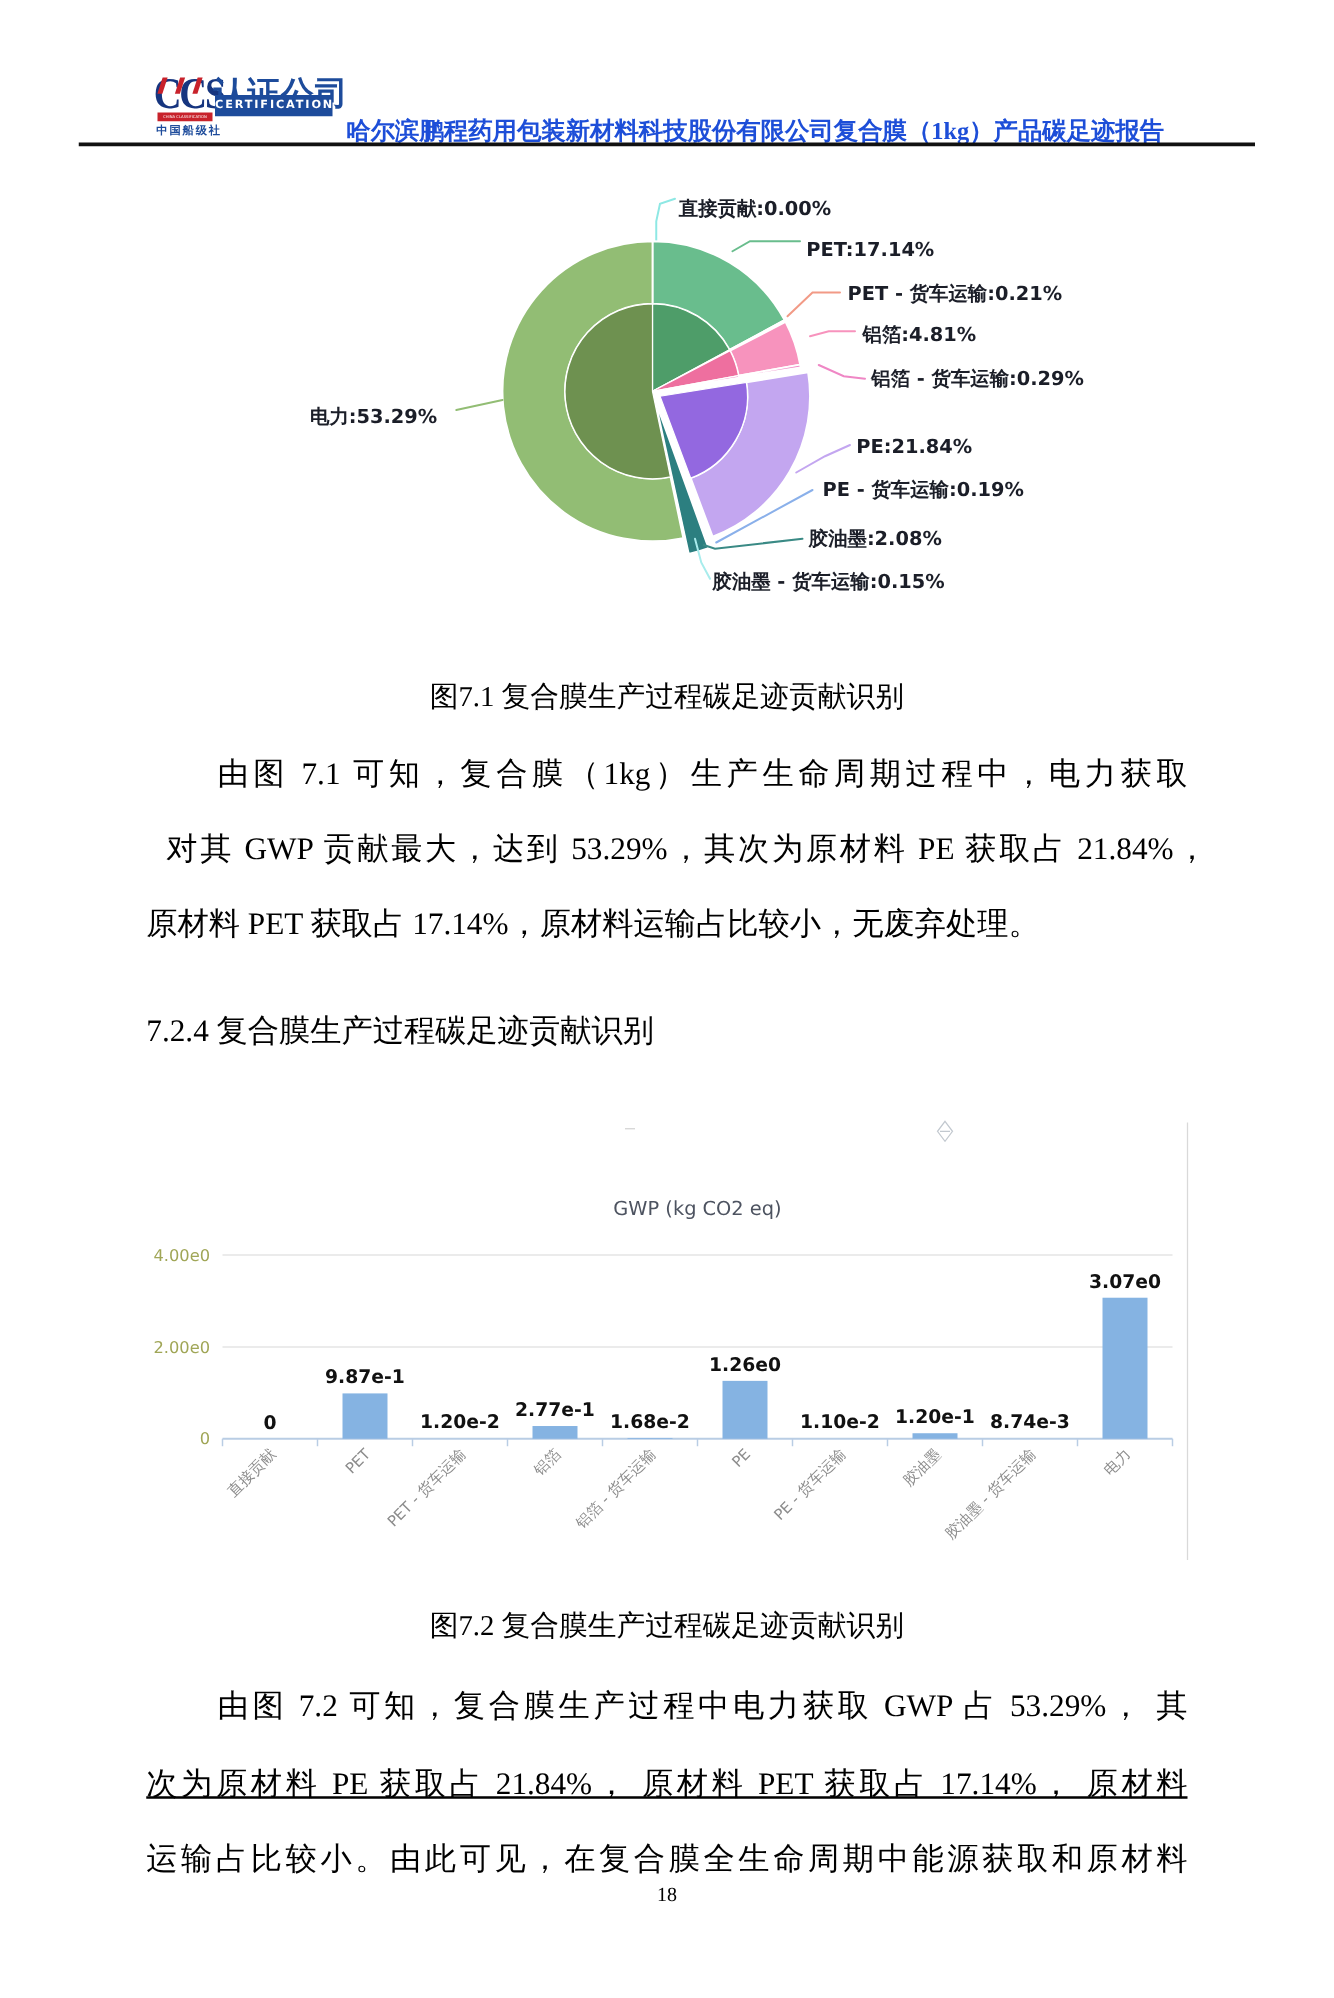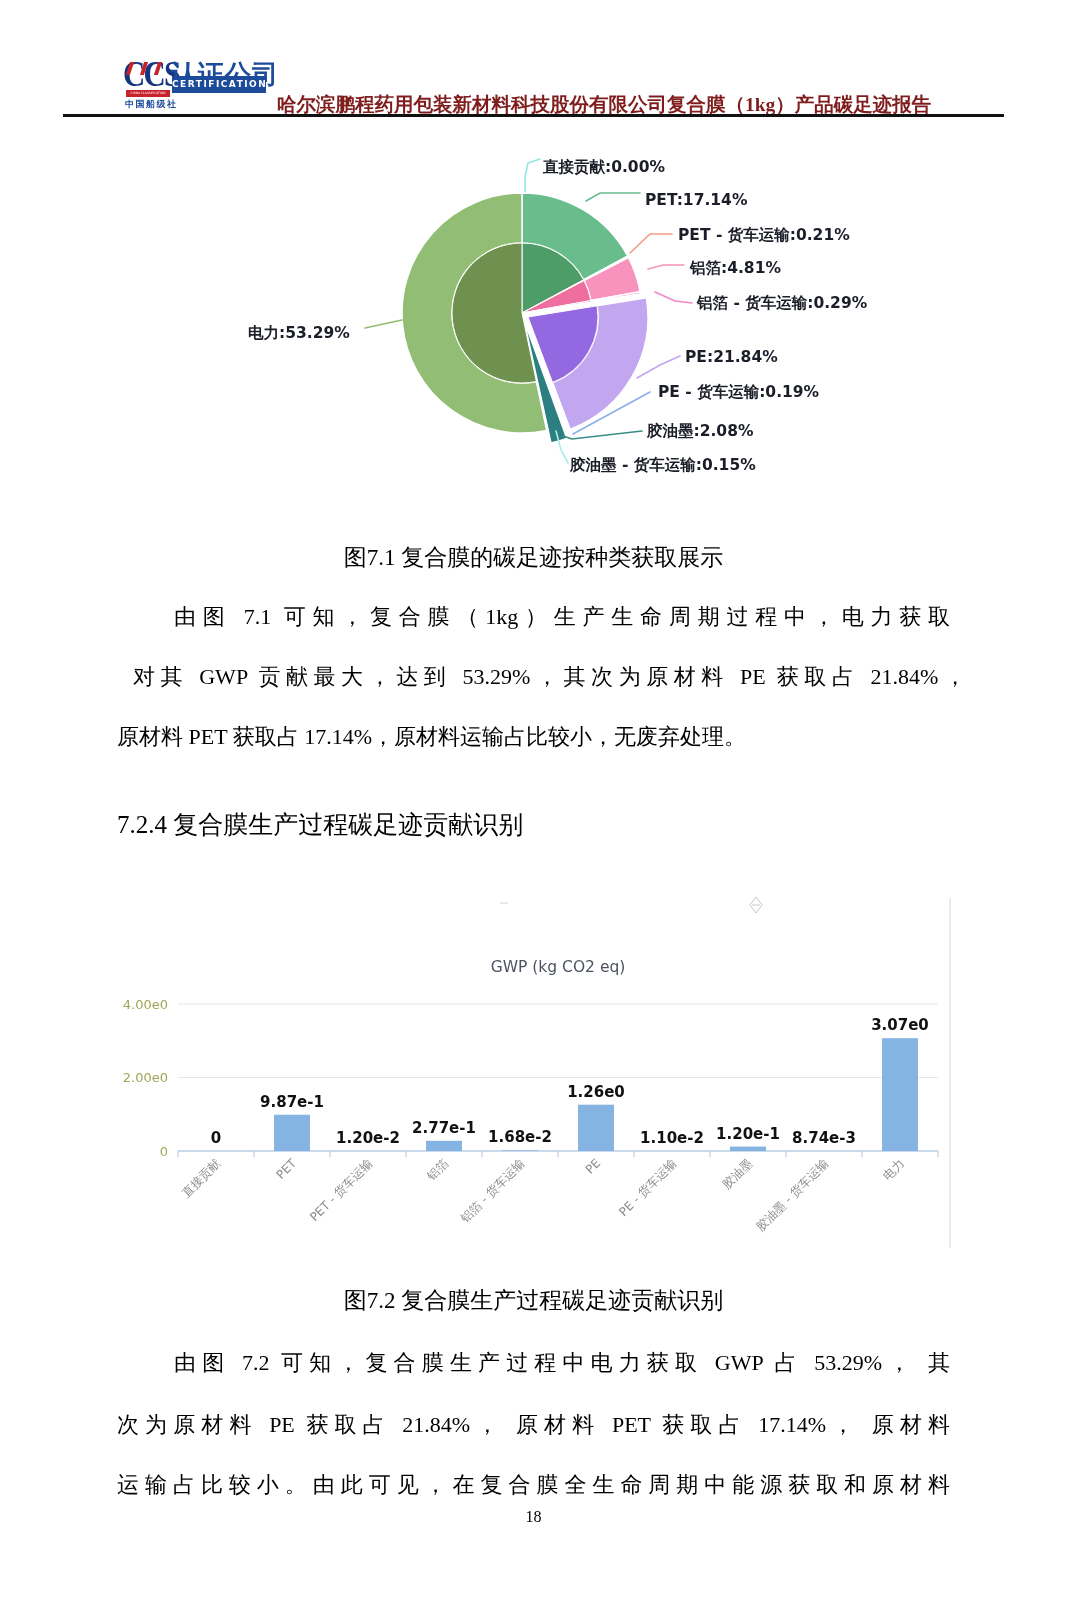--- a/index.html
+++ b/index.html
@@ -13,26 +13,26 @@
   .red-acc{width:4px;height:13px;background:#c8222b;transform:skewX(-18deg);}
   .cn-name{left:171px;top:57px;font-family:"DejaVu Sans",sans-serif;font-weight:bold;
            font-size:26px;color:#1d4b9b;letter-spacing:1px;}
   .red-bar{left:126px;top:90px;width:44px;height:7px;background:#c8222b;overflow:hidden;
            color:#fff;font-size:3px;line-height:7px;font-family:"DejaVu Sans",sans-serif;text-align:center;}
   .society{left:125px;top:98px;font-family:"DejaVu Sans",sans-serif;font-weight:bold;
            font-size:9px;color:#1d4b9b;letter-spacing:1.5px;}
   .cert-badge{left:172px;top:76px;width:94px;height:17px;background:#1d4b9b;color:#fff;
               font-family:"DejaVu Sans",sans-serif;font-weight:bold;font-size:9px;
               letter-spacing:1.5px;text-align:center;line-height:17px;}
-  .doc-title{left:277px;top:91px;font-weight:bold;font-size:19.5px;white-space:nowrap;color:#7f1d1d;}
+  .doc-title{left:277px;top:91px;font-weight:bold;font-size:19.5px;white-space:nowrap;color:#1d4ed8;}
   .header-rule{left:63px;top:114px;width:941px;height:2.5px;background:#111;}
 
   
   .caption{left:117px;width:833px;text-align:center;font-size:23px;}
-  .pline{left:117px;width:833px;font-size:22px;text-align:justify;text-align-last:justify;}
+  .pline{left:117px;width:833px;font-size:25px;text-align:justify;text-align-last:justify;}
   .pline.no-stretch{text-align-last:left;}
   .pline.indent{text-indent:57px;}
   .heading{left:117px;font-size:25px;font-weight:normal;}
   .pagenum{left:0;width:1067px;text-align:center;font-size:16px;}
 
   svg text{font-family:"DejaVu Sans",sans-serif;}
 </style>
 </head>
 <body>
 
@@ -102,21 +102,21 @@
       <polyline points="556,296 561,315 568,328" fill="none" stroke="#a8ecec" stroke-width="1.6" stroke-linecap="round"></polyline>
       <text x="570" y="335" font-size="15.5" font-weight="bold" fill="#1b1e28">胶油墨 - 货车运输:0.15%</text>
       <g>
         <path d="M 546.6297249190434 295.4452070133654 A 120 120 0 1 1 522 58 L 522 108 A 70 70 0 1 0 536.3673395361086 246.5097040911298 Z" fill="#92bd74" stroke="#fff" stroke-width="1.5" stroke-linejoin="round"></path>
         <path d="M 522 178 L 536.3673395361086 246.5097040911298 A 70 70 0 1 1 522 108 Z" fill="#6e9150" stroke="#fff" stroke-width="1" stroke-linejoin="round"></path>
       </g>
       <polyline points="402,185 365,193" fill="none" stroke="#92bd74" stroke-width="1.6" stroke-linecap="round"></polyline>
       <text x="248" y="203" font-size="15.5" font-weight="bold" fill="#1b1e28">电力:53.29%</text>
     </svg>
 
-  <div class="abs caption" style="top:542px;">图7.1 复合膜的碳足迹按种类获取展示</div>
+  <div class="abs caption" style="top:542px;">图7.1 复合膜生产过程碳足迹贡献识别</div>
 
   <div class="abs pline indent" style="top:602px;">由图 7.1 可知，复合膜（1kg）生产生命周期过程中，电力获取</div>
   <div class="abs pline" style="top:662px;margin-left:16px;">对其 GWP 贡献最大，达到 53.29%，其次为原材料 PE 获取占 21.84%，</div>
   <div class="abs pline no-stretch" style="top:722px;">原材料 PET 获取占 17.14%，原材料运输占比较小，无废弃处理。</div>
 
   <div class="abs heading" style="top:808px;">7.2.4 复合膜生产过程碳足迹贡献识别</div>
 
   <svg id="bar-svg" class="abs" style="left:0;top:880px;" width="1067" height="385" viewBox="0 0 1067 385">
       <line x1="500" y1="23" x2="508" y2="23" stroke="#c9c9c9" stroke-width="1" opacity="0.8"></line>
       <path d="M756 17 l6 8 -6 8 -6 -8 Z M752 25 l8 0" stroke="#a8b0ba" fill="none" stroke-width="1" opacity="0.7"></path>
@@ -163,17 +163,17 @@
       <text x="824" y="262.678805" font-size="15" font-weight="bold" fill="#111" text-anchor="middle">8.74e-3</text>
       <text transform="translate(829,284) rotate(-45)" font-size="12" fill="#8c8c8c" text-anchor="end">胶油墨 - 货车运输</text>
       <rect x="882" y="158.1775" width="36" height="112.82249999999999" fill="#85b3e2"></rect>
       <text x="900" y="150.1775" font-size="15" font-weight="bold" fill="#111" text-anchor="middle">3.07e0</text>
       <text transform="translate(905,284) rotate(-45)" font-size="12" fill="#8c8c8c" text-anchor="end">电力</text>
     </svg>
 
   <div class="abs caption" style="top:1285px;">图7.2 复合膜生产过程碳足迹贡献识别</div>
 
   <div class="abs pline indent" style="top:1348px;">由图 7.2 可知，复合膜生产过程中电力获取 GWP 占 53.29%， 其</div>
-  <div class="abs pline" style="top:1410px;">次为原材料 PE 获取占 21.84%， 原材料 PET 获取占 17.14%， 原材料</div>
+  <div class="abs pline" style="top:1410px;text-decoration:underline;">次为原材料 PE 获取占 21.84%， 原材料 PET 获取占 17.14%， 原材料</div>
   <div class="abs pline" style="top:1470px;">运输占比较小。由此可见，在复合膜全生命周期中能源获取和原材料</div>
 
   <div class="abs pagenum" style="top:1508px;">18</div>
 </div>
 
 </body></html>

